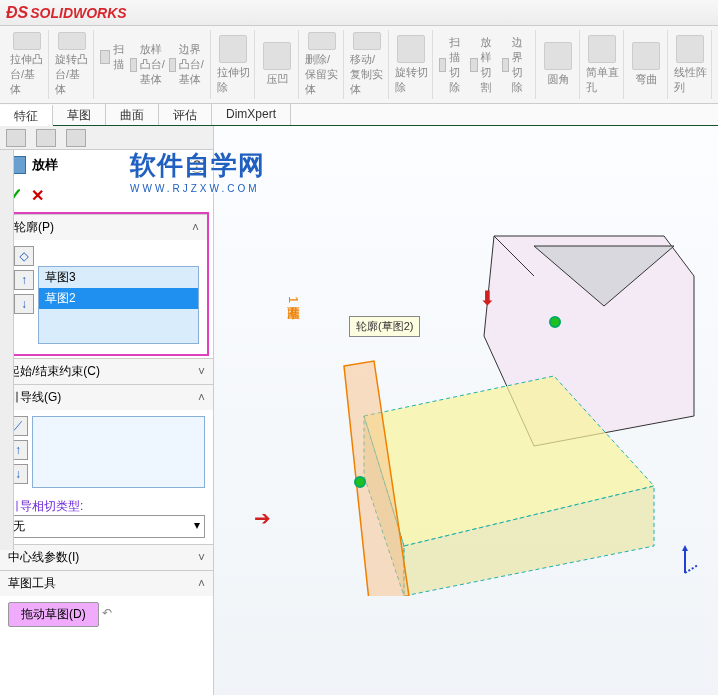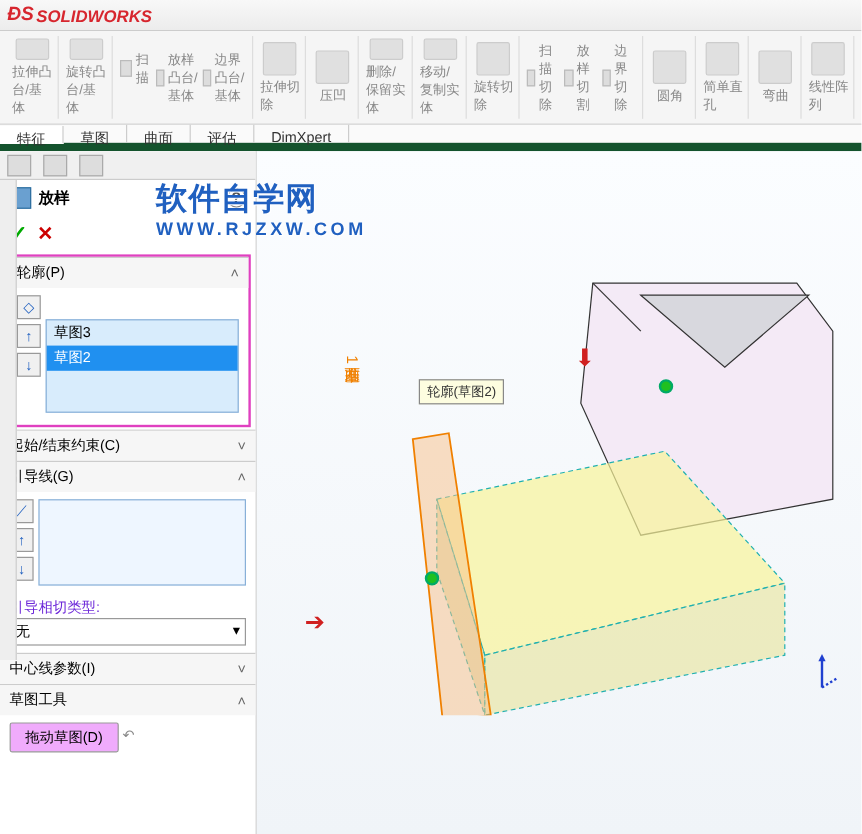--- a/index.html
+++ b/index.html
@@ -12,29 +12,29 @@
 .menu span { cursor: default; }
 
 .ribbon { height: 78px; background: #f5f5f5; border-bottom: 1px solid #ccc; display: flex; padding: 4px 6px; gap: 2px; overflow:hidden;}
 .ribbon-group { display: flex; flex-direction: column; align-items: center; justify-content: center; padding: 2px 4px; border-right: 1px solid #ddd; color: #888; font-size:11px; min-width:42px;}
 .ribbon-group.small { min-width:70px; }
 .ribbon-icon { width: 28px; height: 28px; background: #e0e0e0; border-radius: 2px; margin-bottom: 2px; border:1px solid #ccc;}
 .ribbon-sub { display:flex; flex-direction:row; gap:2px; font-size:11px; align-items:flex-start;}
 .ribbon-sub-item { display:flex; align-items:center; gap:3px; color:#888;}
 .ribbon-sub-item .mini-icon{width:14px;height:14px;background:#ddd;border:1px solid #bbb;}
 
-.tabs { height: 22px; background: #fafafa; border-bottom: 7px solid #14532d; display: flex; }
+.tabs { height: 22px; background: #fafafa; border-bottom: 1px solid #14532d; display: flex; }
 .tab { padding: 3px 14px; border-right: 1px solid #ccc; cursor: pointer; color:#333;}
 .tab.active { background: #fff; border-bottom: 1px solid #fff; position:relative; top:1px;}
 
 .sub-toolbar { position:absolute; right:4px; top:126px; display:flex; gap:4px;}
 .sub-toolbar .ti { width:18px; height:18px; background:#eee; border:1px solid #ccc; border-radius:2px;}
 
 .watermark { position:absolute; left:130px; top:148px; font-size:26px; font-weight:bold; color:#2060c0; z-index:5; text-shadow:1px 1px #fff; letter-spacing:1px;}
-.watermark .sub{font-size:15px; color:#2060c0; display:block; letter-spacing:3px; font-weight:bold;}
+.watermark .sub{font-size:10px; color:#2060c0; display:block; letter-spacing:3px; font-weight:normal;}
 
 .doc-title { position:absolute; left:300px; top:154px; font-size:12px; color:#333; display:flex; align-items:center; gap:4px;}
 .doc-title .di{width:14px;height:14px;background:#e8c070;border:1px solid #aa8040;}
 
 .main { display: flex; height: calc(100% - 126px); }
 
 .panel { width: 214px; background: #fff; border-right: 1px solid #ccc; overflow-y:auto; position:relative;}
 .panel-tabs { height: 24px; background: #f0f0f0; display: flex; gap:10px; padding:3px 6px; border-bottom:1px solid #ccc; align-items:center;}
 .panel-tabs .pt { width:20px; height:18px; background:#ddd; border:1px solid #aaa; cursor:pointer;}
 .feature-title { display:flex; align-items:center; gap:6px; padding:6px 8px; font-size:13px; font-weight:bold;}

